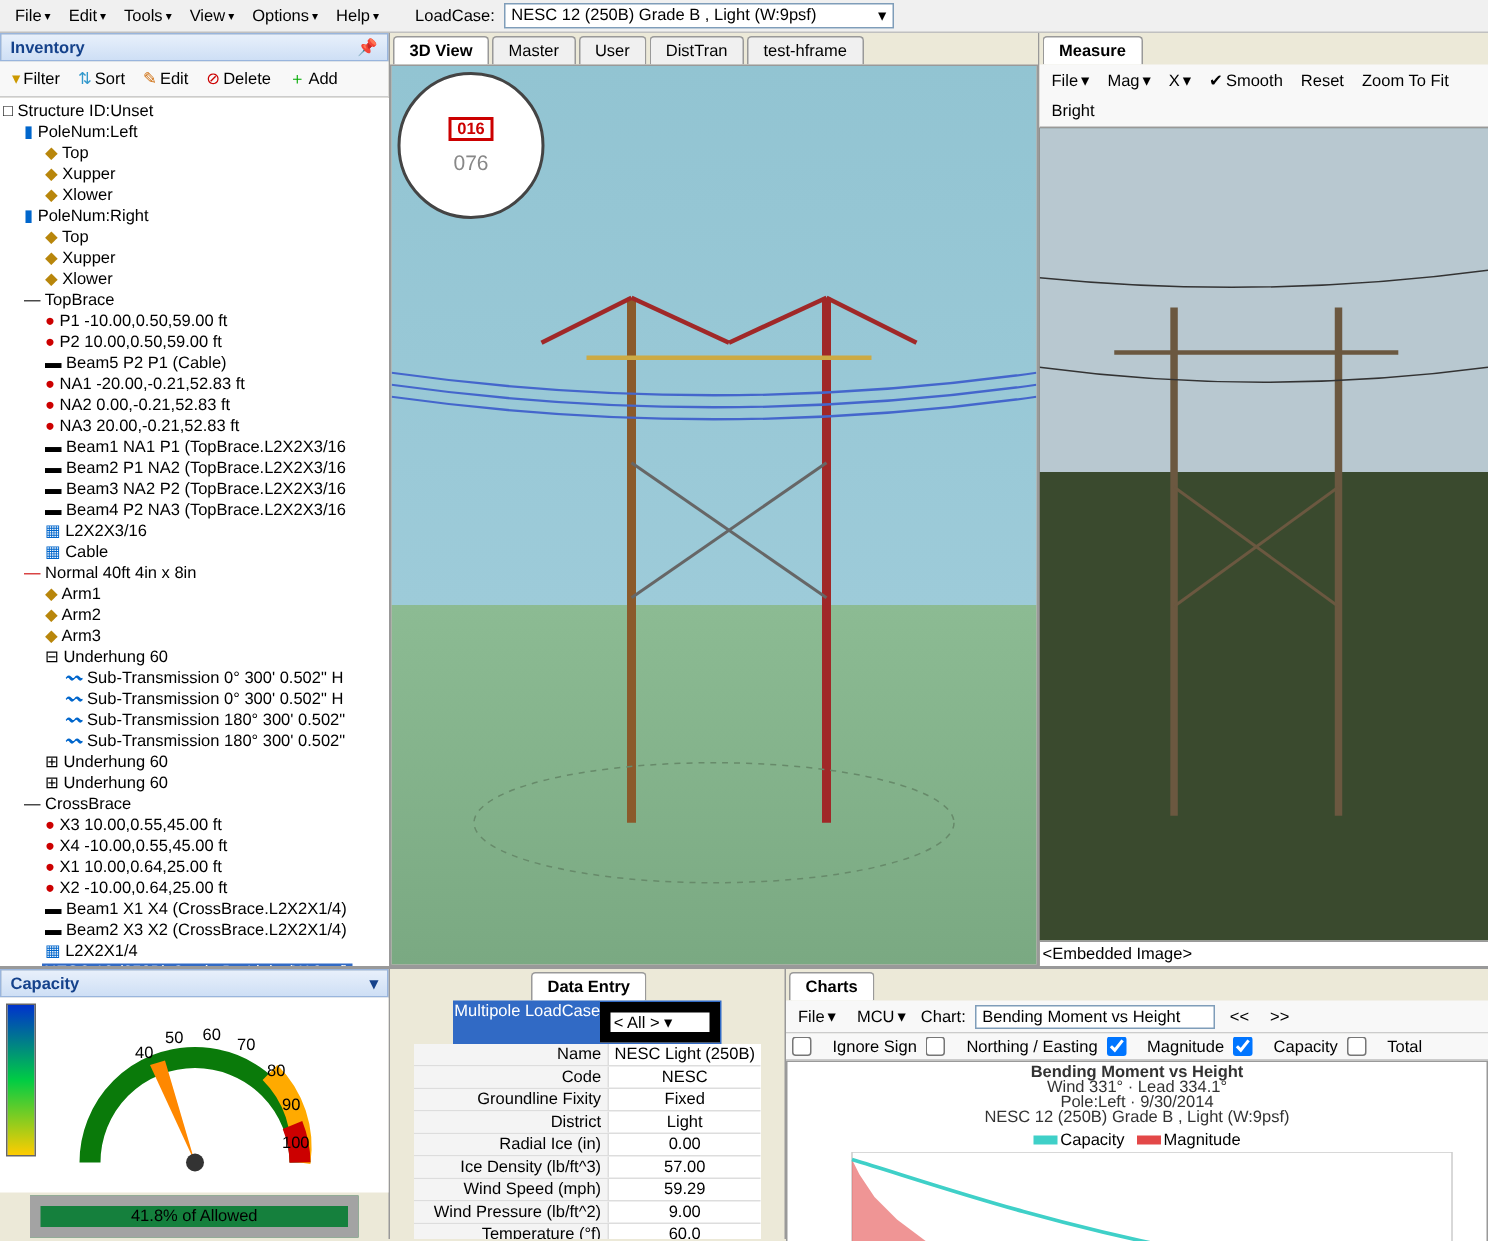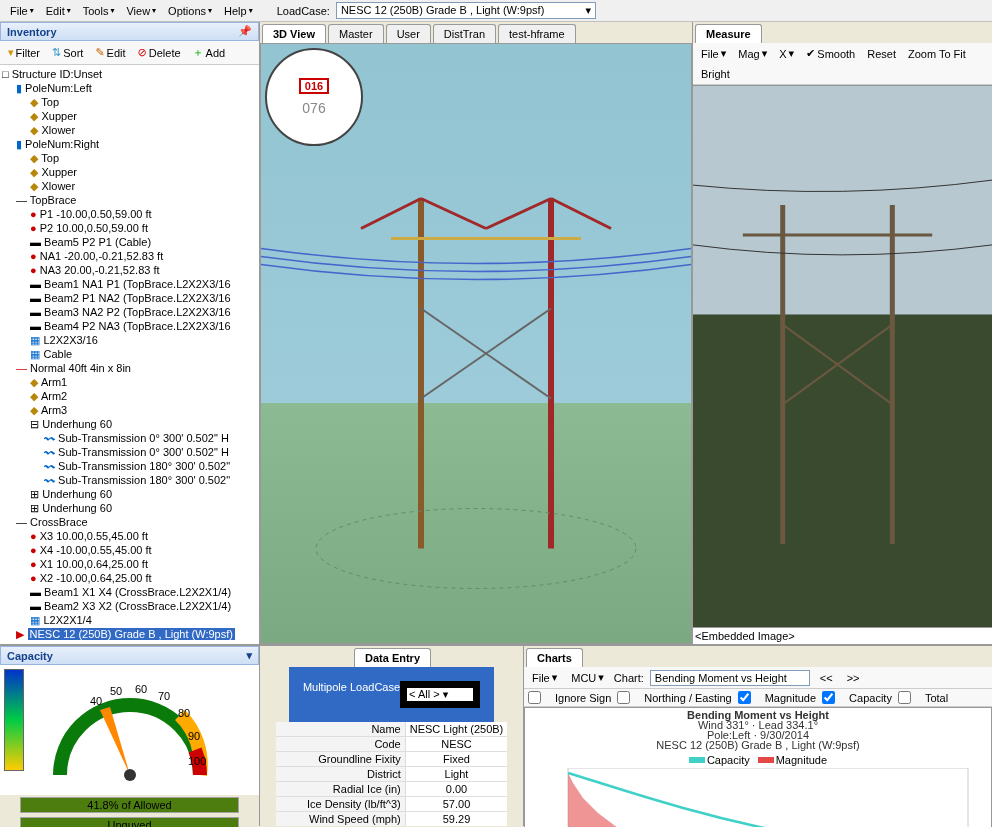--- a/index.html
+++ b/index.html
@@ -32,24 +32,24 @@
 .view3d { flex: 1; position: relative; background: linear-gradient(#92c4d2 0%, #9dcbd9 60%, #8cbb93 60%, #7aa982 100%); border: 1px solid #999; overflow: hidden; }
 .compass { position: absolute; top: 4px; left: 4px; width: 98px; height: 98px; border: 2px solid #444; background: #fff; border-radius: 50%; display: flex; align-items: center; justify-content: center; flex-direction: column; font-size: 10px; }
 
 .right-col { width: 300px; display: flex; flex-direction: column; border-left: 1px solid #999; }
 .photo-area { flex: 1; background: #555; position: relative; overflow: hidden; }
 .photo-label { position: absolute; bottom: 0; left: 0; right: 0; background: #fff; border-top: 1px solid #999; padding: 2px; }
 
 .bottom { display: flex; height: 182px; border-top: 2px solid #999; }
 .cap-col { width: 260px; display: flex; flex-direction: column; border-right: 1px solid #999; }
 .gauge-area { flex: 1; background: #fff; display: flex; align-items: center; justify-content: center; position: relative; }
-.gauge-label { text-align: center; border: 1px solid #a3a3a3; padding: 1px; margin: 2px 20px; background: #4d7c0f; }
+.gauge-label { text-align: center; border: 7px solid #a3a3a3; padding: 1px; margin: 2px 20px; background: #15803d; }
 
 .data-col { width: 264px; display: flex; flex-direction: column; border-right: 1px solid #999; align-items: center; }
-.hdr-row { background: #316ac5; color: #fff; display: flex; padding: 14px; }
+.hdr-row { background: #316ac5; color: #fff; display: flex; padding: 1px; }
 .hdr-row .lbl { flex: 1; }
 .hdr-row .sel { background: #ffffff; color: #000; border: 7px solid #000000; width: 80px; padding: 0 2px; }
 .grid { flex: 1; background: #fff; overflow: auto; }
 .grid-row { display: flex; border-bottom: 1px solid #ddd; }
 .grid-row .k { width: 130px; text-align: right; padding: 1px 4px; border-right: 1px solid #ddd; background: #f4f4f4; }
 .grid-row .v { flex: 1; text-align: center; padding: 1px 4px; }
 
 .chart-col { flex: 1; display: flex; flex-direction: column; }
 .chart-tb { display: flex; gap: 6px; padding: 2px 4px; border-bottom: 1px solid #ccc; background: #f8f8f8; align-items: center; flex-wrap: wrap; }
 .chk { display: flex; align-items: center; gap: 14px; }
@@ -127,20 +127,21 @@
         <div class="node indent2"><span class="bullet-gold">◆ </span><span>Xlower</span></div>
         <div class="node indent1"><span class="bullet-blue">▮ </span><span>PoleNum:Right</span></div>
         <div class="node indent2"><span class="bullet-gold">◆ </span><span>Top</span></div>
         <div class="node indent2"><span class="bullet-gold">◆ </span><span>Xupper</span></div>
         <div class="node indent2"><span class="bullet-gold">◆ </span><span>Xlower</span></div>
         <div class="node indent1"><span class="">— </span><span>TopBrace</span></div>
         <div class="node indent2"><span class="bullet-red">● </span><span>P1 -10.00,0.50,59.00 ft</span></div>
         <div class="node indent2"><span class="bullet-red">● </span><span>P2  10.00,0.50,59.00 ft</span></div>
         <div class="node indent2"><span class="">▬ </span><span>Beam5  P2 P1  (Cable)</span></div>
         <div class="node indent2"><span class="bullet-red">● </span><span>NA1 -20.00,-0.21,52.83 ft</span></div>
+        <div class="node indent2"><span class="bullet-red">● </span><span>NA2  0.00,-0.21,52.83 ft</span></div>
         <div class="node indent2"><span class="bullet-red">● </span><span>NA3  20.00,-0.21,52.83 ft</span></div>
         <div class="node indent2"><span class="">▬ </span><span>Beam1  NA1 P1  (TopBrace.L2X2X3/16</span></div>
         <div class="node indent2"><span class="">▬ </span><span>Beam2  P1 NA2  (TopBrace.L2X2X3/16</span></div>
         <div class="node indent2"><span class="">▬ </span><span>Beam3  NA2 P2  (TopBrace.L2X2X3/16</span></div>
         <div class="node indent2"><span class="">▬ </span><span>Beam4  P2 NA3  (TopBrace.L2X2X3/16</span></div>
         <div class="node indent2"><span class="bullet-blue">▦ </span><span>L2X2X3/16</span></div>
         <div class="node indent2"><span class="bullet-blue">▦ </span><span>Cable</span></div>
         <div class="node indent1"><span class="bullet-red">— </span><span>Normal 40ft  4in x 8in</span></div>
         <div class="node indent2"><span class="bullet-gold">◆ </span><span>Arm1</span></div>
         <div class="node indent2"><span class="bullet-gold">◆ </span><span>Arm2</span></div>

